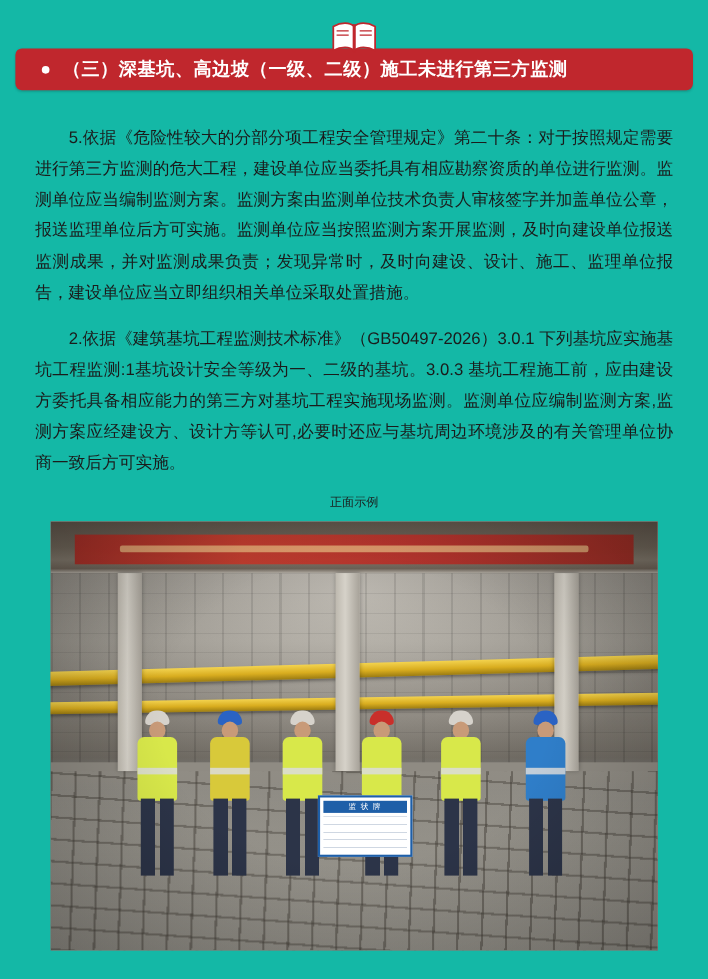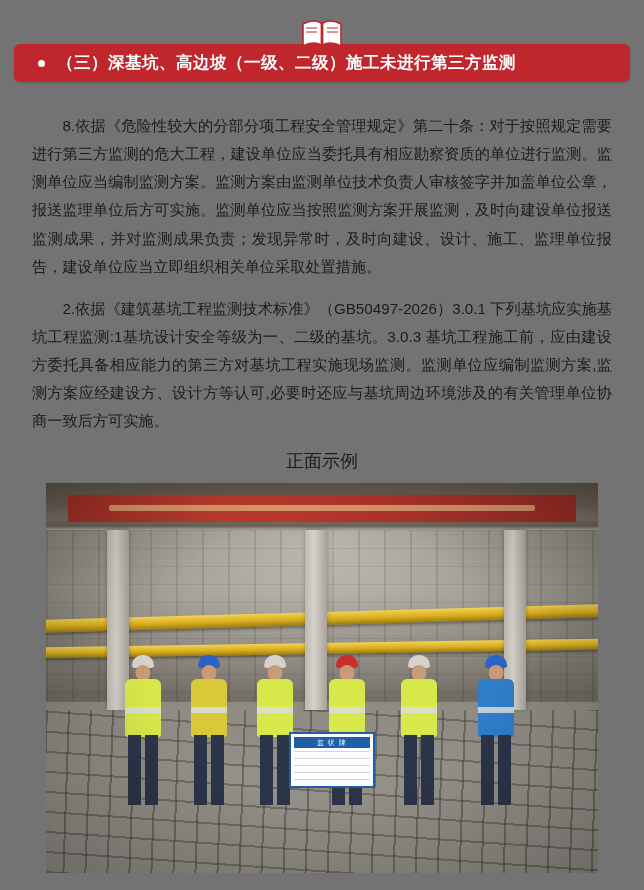--- a/index.html
+++ b/index.html
@@ -10,21 +10,21 @@
     width: 644px;
     height: 890px;
     background: #ffffff;
     font-family: "Liberation Sans", sans-serif;
     overflow: hidden;
   }
   .page {
     position: relative;
     width: 644px;
     height: 890px;
-    background: #737373;
+    background: #14b8a6;
     box-sizing: border-box;
   }
 
   
   .header-wrap {
     position: relative;
     padding-top: 22px;
     height: 78px;
     box-sizing: border-box;
   }
@@ -78,21 +78,21 @@
     font-size: 15.2px;
     line-height: 1.85;
     color: #1b1b1b;
     text-align: justify;
     text-indent: 2em;
     font-family: "Liberation Sans", sans-serif;
   }
   .caption {
     margin: 4px 0 10px 0;
     text-align: center;
-    font-size: 18px;
+    font-size: 11px;
     color: #1b1b1b;
   }
 
   
   .photo-wrap {
     margin: 6px 46px 0 46px;
     height: 390px;
     position: relative;
     overflow: hidden;
     background: #6d6a66;
@@ -260,21 +260,21 @@
       <rect x="20.6" y="4" width="2.8" height="25" fill="#c0272d"></rect>
     </svg>
 
     <div class="banner">
       <span class="banner-dot"></span>
       <span class="banner-title">（三）深基坑、高边坡（一级、二级）施工未进行第三方监测</span>
     </div>
   </div>
 
   <div class="content">
-    <p class="para">8.依据《危险性较大的分部分项工程安全管理规定》第二十条：对于按照规定需要进行第三方监测的危大工程，建设单位应当委托具有相应勘察资质的单位进行监测。监测单位应当编制监测方案。监测方案由监测单位技术负责人审核签字并加盖单位公章，报送监理单位后方可实施。监测单位应当按照监测方案开展监测，及时向建设单位报送监测成果，并对监测成果负责；发现异常时，及时向建设、设计、施工、监理单位报告，建设单位应当立即组织相关单位采取处置措施。</p>
+    <p class="para">5.依据《危险性较大的分部分项工程安全管理规定》第二十条：对于按照规定需要进行第三方监测的危大工程，建设单位应当委托具有相应勘察资质的单位进行监测。监测单位应当编制监测方案。监测方案由监测单位技术负责人审核签字并加盖单位公章，报送监理单位后方可实施。监测单位应当按照监测方案开展监测，及时向建设单位报送监测成果，并对监测成果负责；发现异常时，及时向建设、设计、施工、监理单位报告，建设单位应当立即组织相关单位采取处置措施。</p>
     <p class="para">2.依据《建筑基坑工程监测技术标准》（GB50497-2026）3.0.1 下列基坑应实施基坑工程监测:1基坑设计安全等级为一、二级的基坑。3.0.3 基坑工程施工前，应由建设方委托具备相应能力的第三方对基坑工程实施现场监测。监测单位应编制监测方案,监测方案应经建设方、设计方等认可,必要时还应与基坑周边环境涉及的有关管理单位协商一致后方可实施。</p>
 
     <div class="caption">正面示例</div>
   </div>
 
   <div class="photo-wrap">
     <div class="photo">
       <div class="banner-red-top"></div>
       <div class="wall-texture"></div>
       <div class="pipe p1"></div>

